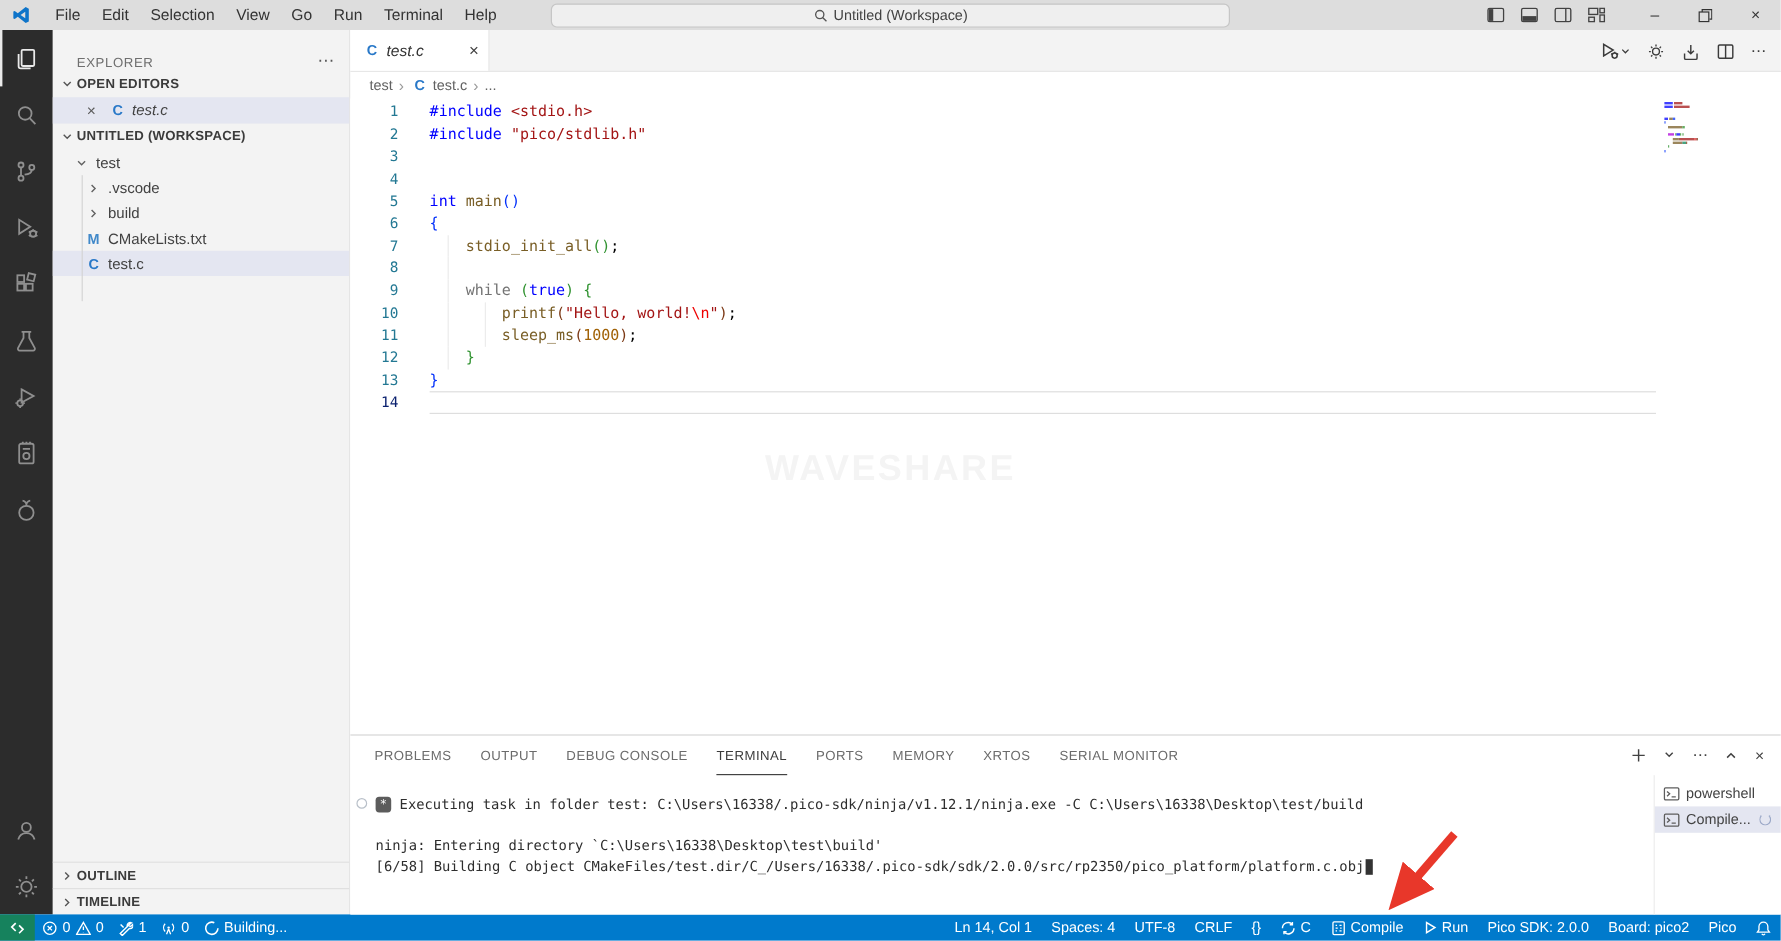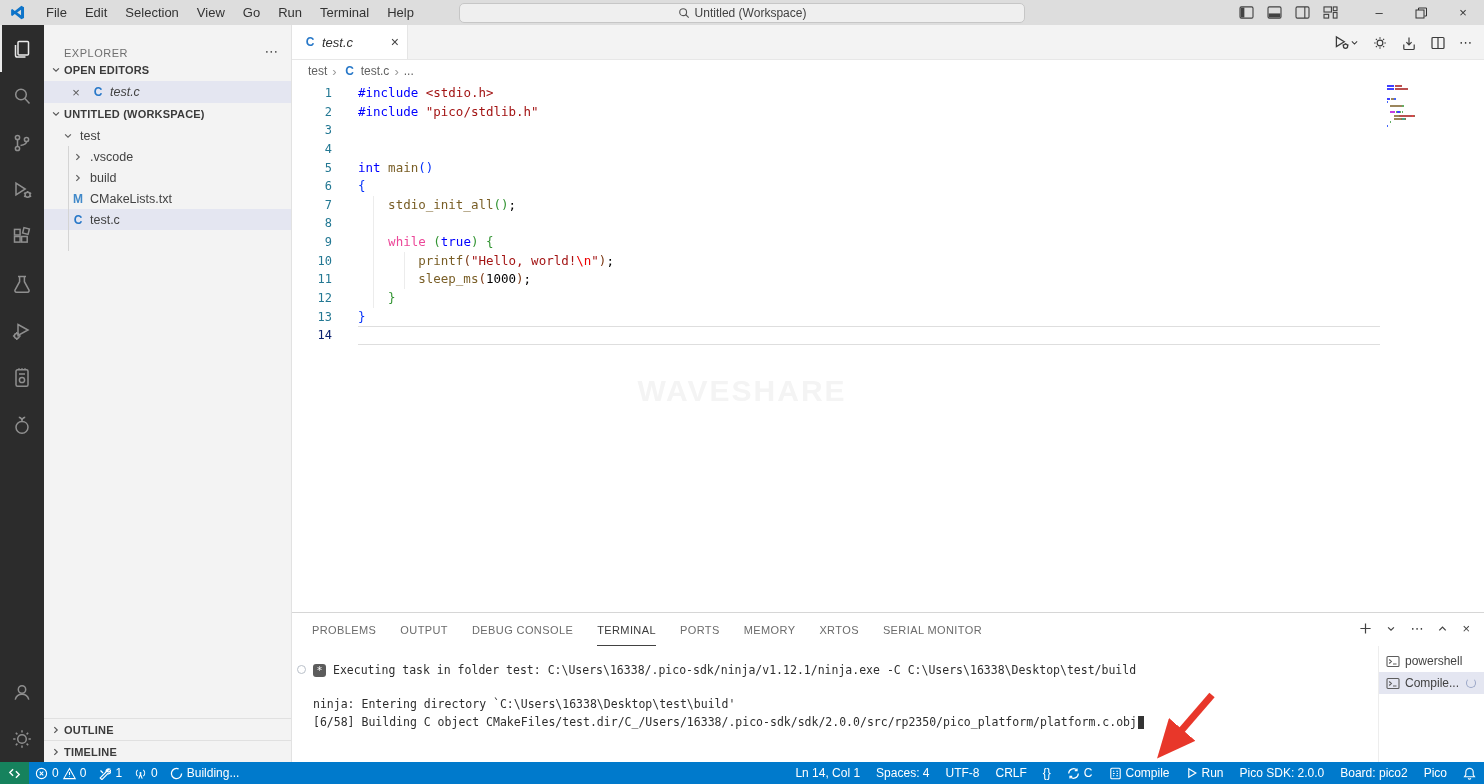--- a/index.html
+++ b/index.html
@@ -62,22 +62,22 @@
   .bc-sep { color:#9a9a9a; font-size:13px; margin:0 2px; }
 
   #editor { flex:1; position:relative; overflow:hidden; background:#fff; }
   #codelines { position:relative; z-index:1; padding-top:2px; font-family:"DejaVu Sans Mono","Liberation Mono",monospace; font-size:12.5px; }
   .code-line { display:flex; height:18.65px; line-height:18.65px; }
   .ln { width:40px; text-align:right; color:#237893; font-size:12px; flex:0 0 40px; }
   .ln.cur { color:#0b216f; }
   .lc { margin-left:26px; white-space:pre; position:relative; color:#111; }
   .code-line.current .lc { width:1022px; border-top:1px solid #dedede; border-bottom:1px solid #dedede; }
   .guide { position:absolute; top:0; bottom:0; width:1px; background:#ececec; }
-  .tk-pp{color:#0000ff} .tk-kw{color:#0000ff} .tk-ctl{color:#ec4899} .tk-str{color:#a31515}
-  .tk-esc{color:#ee0000} .tk-fn{color:#795e26} .tk-num{color:#000000} .tk-pl{color:#000}
+  .tk-pp{color:#0000ff} .tk-kw{color:#0000ff} .tk-ctl{color:#737373} .tk-str{color:#a31515}
+  .tk-esc{color:#ee0000} .tk-fn{color:#795e26} .tk-num{color:#a16207} .tk-pl{color:#000}
   .tk-b1{color:#0431fa} .tk-b2{color:#319331} .tk-b3{color:#7b3814}
   #watermark { position:absolute; left:450px; top:292px; transform:translateX(-50%); z-index:0;
     font-size:30px; font-weight:bold; letter-spacing:2px; color:#f4f4f4; }
   #minimap { position:absolute; left:1095px; top:3px; width:70px; z-index:1; }
   .mm-row { height:2px; margin-bottom:1.3px; white-space:nowrap; font-size:0; }
   .mm-seg { display:inline-block; height:2px; vertical-align:top; }
 
   
   #panel { height:150px; flex:0 0 150px; border-top:1px solid #d6d6d6; display:flex; flex-direction:column; background:#fff; position:relative; }
   #panel-header { height:33px; flex:0 0 33px; display:flex; align-items:flex-end; padding-left:20px; position:relative; }

